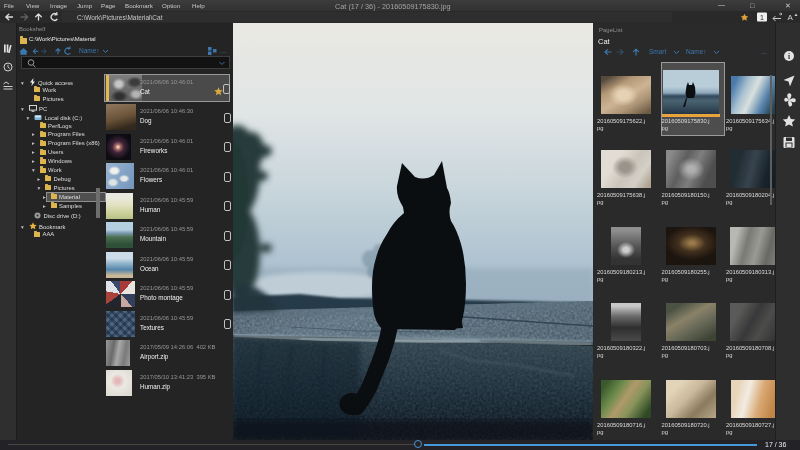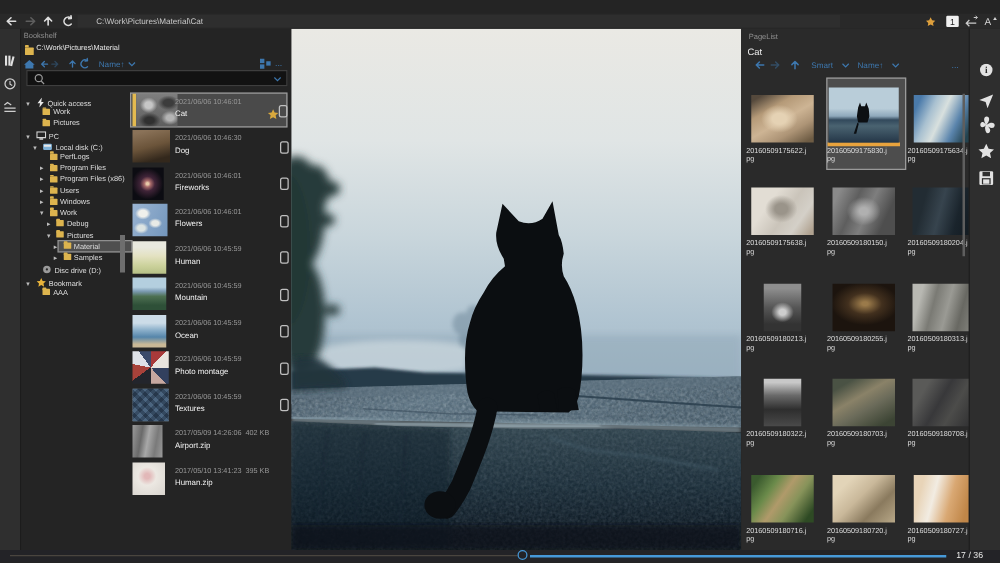--- a/index.html
+++ b/index.html
@@ -47,20 +47,34 @@
   #rightstrip { left:775px; top:23px; width:25px; height:417px; background:#2e2e2e; border-left:1px solid #1f1f1f; }
 
   
   #bottombar { left:0; top:440px; width:800px; height:10px; background:#232327; }
 </style>
 
 </head>
 <body>
 <div id="stage">
 
+  <div class="abs" id="menubar">
+    <span class="mi" style="left:4px">File</span>
+    <span class="mi" style="left:26px">View</span>
+    <span class="mi" style="left:50px">Image</span>
+    <span class="mi" style="left:77px">Jump</span>
+    <span class="mi" style="left:101px">Page</span>
+    <span class="mi" style="left:125px">Bookmark</span>
+    <span class="mi" style="left:162px">Option</span>
+    <span class="mi" style="left:192px">Help</span>
+    <span id="title">Cat (17 / 36) - 20160509175830.jpg</span>
+    <span class="winbtn" style="left:718px; top:0.5px; font-size:7px;">—</span>
+    <span class="winbtn" style="left:750px; top:1.5px; font-size:7px;">□</span>
+    <span class="winbtn" style="left:785px; top:1.5px; font-size:7px;">✕</span>
+  </div>
 
   <div class="abs" id="toolbar">
     <svg class="abs" style="left:0;top:0" width="100" height="12" viewBox="0 0 100 12">
       <g stroke="#dddddd" stroke-width="1.3" fill="none" stroke-linecap="round" stroke-linejoin="round">
         <path d="M12.5 6 H6 M8.8 3.2 L5.8 6 L8.8 8.8"></path>
         <g stroke="#5e5e5e">
             <path d="M21 6 H27.5 M24.7 3.2 L27.7 6 L24.7 8.8"></path>
           </g>
         <path d="M38.5 9 V3.2 M35.7 5.8 L38.5 2.9 L41.3 5.8"></path>
         <path d="M56.5 3.4 A3.3 3.3 0 1 0 57 8.2 M56.8 1.6 L57 3.7 L54.9 3.9"></path>

